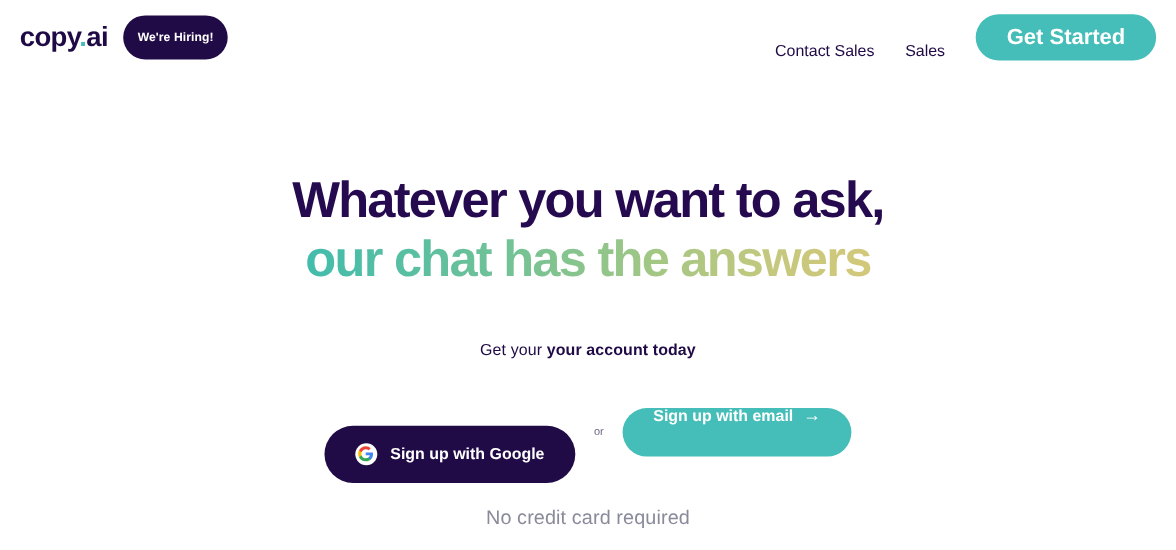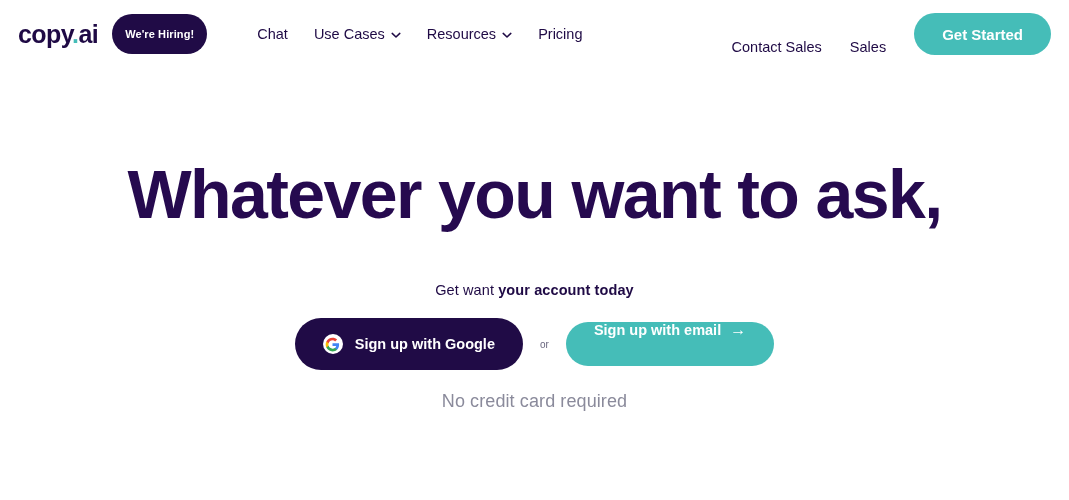--- a/index.html
+++ b/index.html
@@ -116,41 +116,41 @@
     display: inline-flex;
     align-items: center;
     justify-content: center;
     height: 42px;
     padding: 0 28px;
     border: none;
     border-radius: 999px;
     background: #45bdb8;
     color: #ffffff;
     font-family: inherit;
-    font-size: 15px;
+    font-size: 20px;
     font-weight: bold;
     white-space: nowrap;
     cursor: pointer;
   }
 
   
   .hero {
     position: absolute;
     top: 68px; left: 0;
     width: 1069px;
     height: 432px;
     display: flex;
     flex-direction: column;
     align-items: center;
     text-align: center;
   }
 
   .headline {
     margin-top: 86px;
-    font-size: 68px;
+    font-size: 46px;
     font-weight: bold;
     line-height: 1.18;
     letter-spacing: -1.6px;
     white-space: nowrap;
   }
   .headline-line1 { display: block; color: #260a4f; }
   .headline-line2 {
     display: block;
     background-image: linear-gradient(90deg,
         #3fbcae 0%,
@@ -189,20 +189,21 @@
     padding: 0 28px;
     border: none;
     border-radius: 999px;
     background: #200b46;
     color: #ffffff;
     font-family: inherit;
     font-size: 14.5px;
     font-weight: bold;
     white-space: nowrap;
     cursor: pointer;
+    margin-top: 40px;
   }
 
   .g-icon {
     width: 20px; height: 20px;
     border-radius: 50%;
     background: #ffffff;
     display: inline-flex;
     align-items: center;
     justify-content: center;
     flex: none;
@@ -254,67 +255,39 @@
   <nav class="navbar">
 
     <div class="nav-left">
 
       <div class="logo">
         <span>copy</span><span class="logo-dot">.</span><span>ai</span>
       </div>
 
       <span class="hiring-badge">We're Hiring!</span>
 
-      <div class="nav-links">
-
-        <a class="nav-link" href="#">
-          <span>Chat</span>
-        </a>
-
-        <a class="nav-link" href="#">
-          <span>Use Cases</span>
-          <span class="chev">
-            <svg width="10" height="10" viewBox="0 0 10 10" aria-hidden="true">
-              <path d="M1.2 3.4 L5 7.0 L8.8 3.4" fill="none" stroke="#1f0a45" stroke-width="1.5" stroke-linecap="round" stroke-linejoin="round"></path>
-            </svg>
-          </span>
-        </a>
-
-        <a class="nav-link" href="#">
-          <span>Resources</span>
-          <span class="chev">
-            <svg width="10" height="10" viewBox="0 0 10 10" aria-hidden="true">
-              <path d="M1.2 3.4 L5 7.0 L8.8 3.4" fill="none" stroke="#1f0a45" stroke-width="1.5" stroke-linecap="round" stroke-linejoin="round"></path>
-            </svg>
-          </span>
-        </a>
-
-        <a class="nav-link" href="#">
-          <span>Pricing</span>
-        </a>
-
-      </div>
     </div>
 
     <div class="nav-right">
       <a class="nav-plain" href="#">Contact Sales</a>
       <a class="nav-plain" href="#">Sales</a>
       <button class="btn-get-started">Get Started</button>
     </div>
 
   </nav>
 
   <section class="hero">
 
     <h1 class="headline">
       <span class="headline-line1">Whatever you want to ask,</span>
+      <span class="headline-line2">our chat has the answers</span>
     </h1>
 
     <p class="sub-cta">
-      <span>Get want </span><span class="bold">your account today</span>
+      <span>Get your </span><span class="bold">your account today</span>
     </p>
 
     <div class="cta-row">
 
       <button class="btn-google">
         <span class="g-icon">
           <svg width="15" height="15" viewBox="0 0 48 48" aria-hidden="true">
             <path fill="#4285F4" d="M45.12 24.5c0-1.56-.14-3.06-.4-4.5H24v8.51h11.84c-.51 2.75-2.06 5.08-4.39 6.64v5.52h7.11c4.16-3.83 6.56-9.47 6.56-16.17z"></path>
             <path fill="#34A853" d="M24 46c5.94 0 10.92-1.97 14.56-5.33l-7.11-5.52c-1.97 1.32-4.49 2.1-7.45 2.1-5.73 0-10.58-3.87-12.31-9.07H4.34v5.7C7.96 41.07 15.4 46 24 46z"></path>
             <path fill="#FBBC05" d="M11.69 28.18c-.44-1.32-.69-2.73-.69-4.18s.25-2.86.69-4.18v-5.7H4.34C2.85 17.09 2 20.45 2 24s.85 6.91 2.34 9.88l7.35-5.7z"></path>

